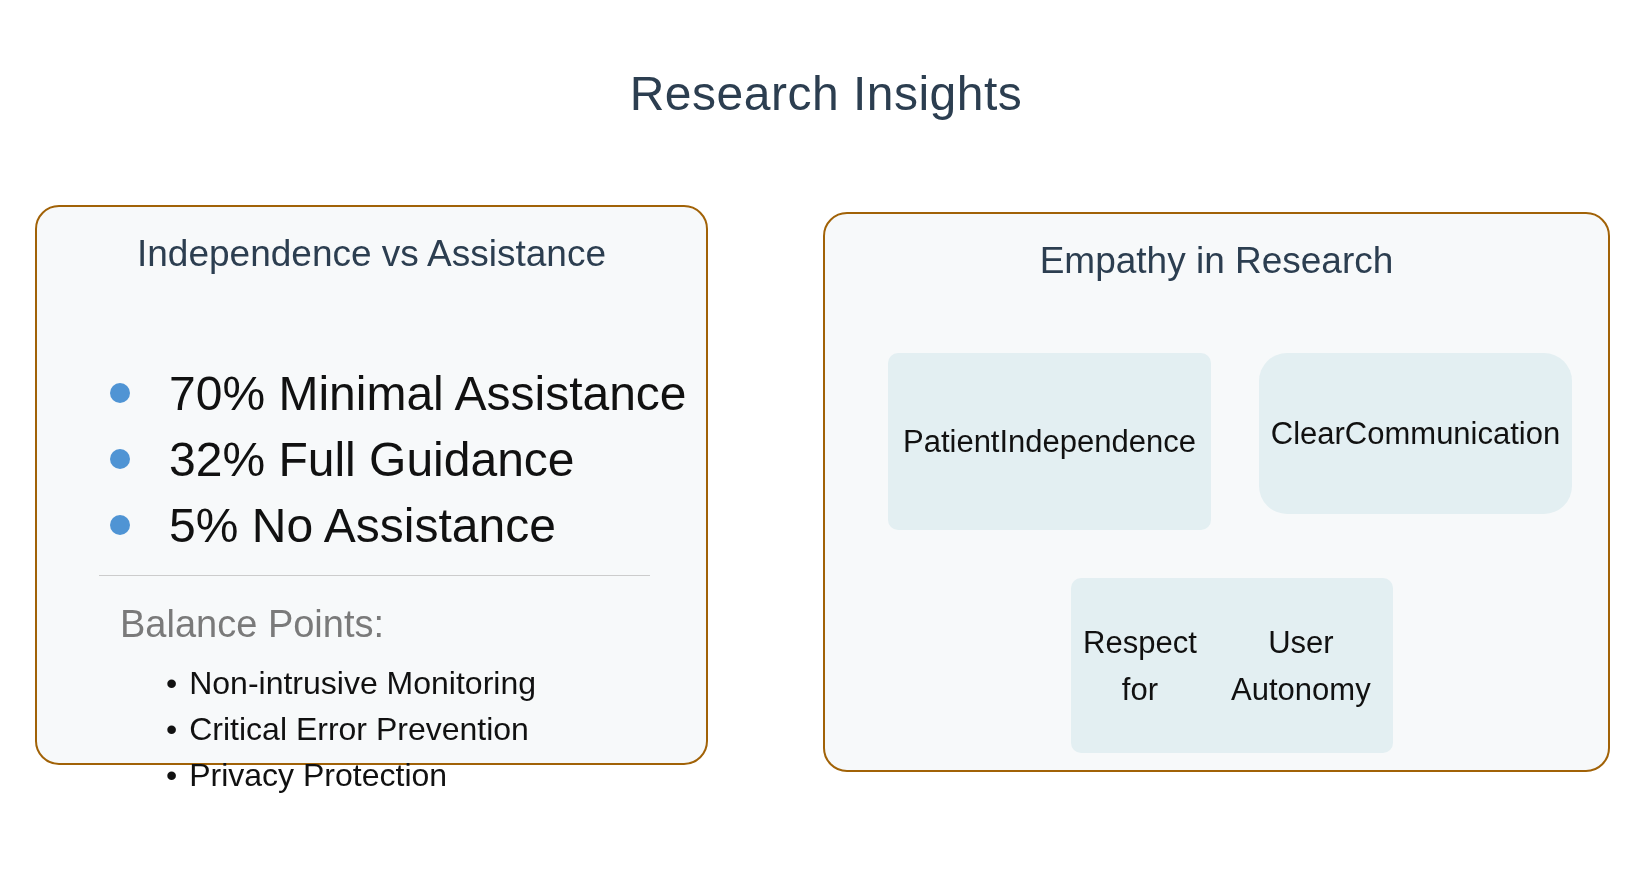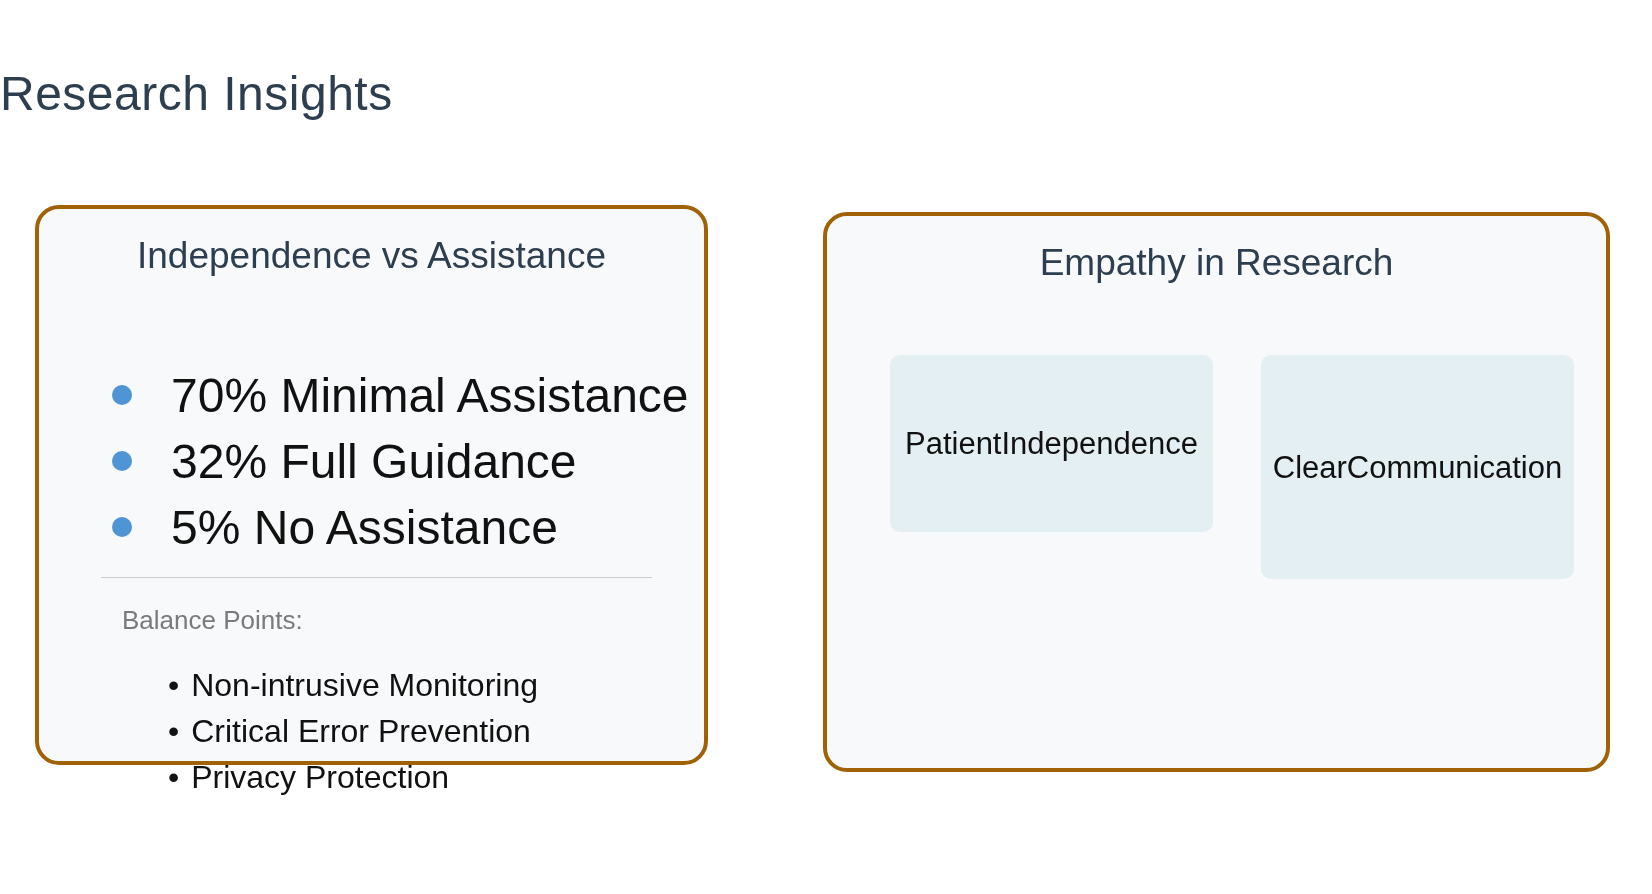--- a/index.html
+++ b/index.html
@@ -13,32 +13,32 @@
     width: 1652px;
     height: 894px;
     background: #ffffff;
     overflow: hidden;
   }
   .main-title {
     position: absolute;
     top: 66px;
     left: 0;
     width: 100%;
-    text-align: left;
+    text-align: center;
     font-size: 48px;
     font-weight: 400;
     color: #2c3e50;
     letter-spacing: 0.5px;
   }
   .panel {
     position: absolute;
     top: 205px;
     height: 560px;
     background: #f7f9fa;
-    border: 4px solid #a16207;
+    border: 2px solid #a16207;
     border-radius: 24px;
     box-sizing: border-box;
   }
   .panel-left  { left: 35px;  width: 673px; }
   .panel-right { left: 823px; width: 787px; margin-top: 7px; }
   .panel-title {
     position: absolute;
     top: 26px;
     left: 0;
     width: 100%;
@@ -78,21 +78,21 @@
     top: 368px;
     left: 62px;
     width: 551px;
     height: 0;
     border-top: 1px solid #cccccc;
   }
   .balance-heading {
     position: absolute;
     top: 396px;
     left: 83px;
-    font-size: 26px;
+    font-size: 38px;
     color: #7a7a7a;
   }
   .sub-bullets {
     position: absolute;
     top: 453px;
     left: 129px;
   }
   .sub-bullet {
     height: 46px;
     line-height: 46px;
@@ -108,21 +108,21 @@
     display: flex;
     flex-direction: row;
     align-items: center;
     justify-content: center;
     text-align: center;
     font-size: 31px;
     color: #111111;
     line-height: 47px;
   }
   .box-1 { left: 63px;  top: 139px; width: 323px; height: 177px; }
-  .box-2 { left: 434px; top: 139px; width: 313px; height: 224px; }
+  .box-2 { left: 434px; top: 139px; width: 313px; height: 161px; border-radius: 28px; }
   .box-3 { left: 246px; top: 364px; width: 322px; height: 175px; }
 </style>
 </head>
 <body>
 
 <div class="stage">
 
   <div class="main-title">Research Insights</div>
 
   <div class="panel panel-left">
@@ -160,15 +160,19 @@
     <div class="empathy-box box-1">
       <div>Patient</div>
       <div>Independence</div>
     </div>
 
     <div class="empathy-box box-2">
       <div>Clear</div>
       <div>Communication</div>
     </div>
 
+    <div class="empathy-box box-3">
+      <div>Respect for</div>
+      <div>User Autonomy</div>
+    </div>
   </div>
 
 </div>
 
 </body></html>

